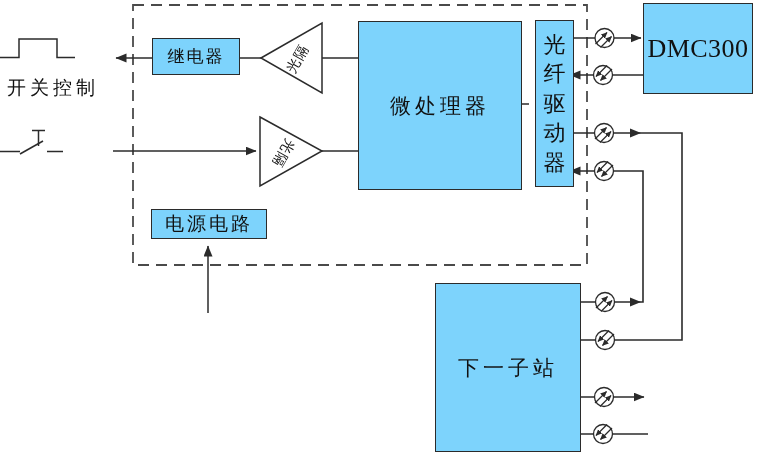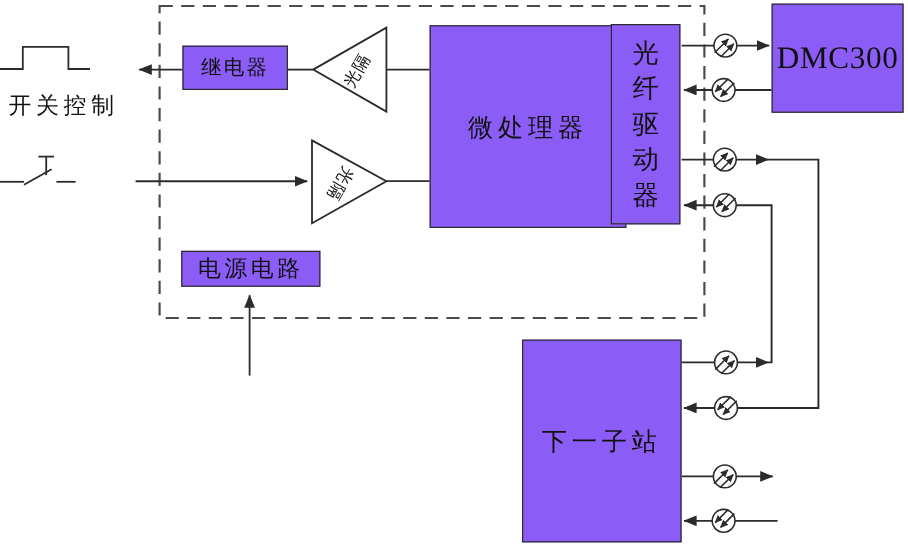--- a/index.html
+++ b/index.html
@@ -2,21 +2,21 @@
 <html><head>
 <meta charset="utf-8">
 <style>
   html,body{margin:0;padding:0;background:#ffffff;}
   #stage{
     position:relative;width:757px;height:455px;background:#ffffff;overflow:hidden;
     font-family:"Liberation Serif","DejaVu Serif",serif;color:#111111;
   }
   #wires{position:absolute;left:0;top:0;z-index:1;}
   .box{
-    position:absolute;z-index:2;background:#8b5cf6;border:1.6px solid #2b2b2b;
+    position:absolute;z-index:2;background:#7dd3fc;border:1.6px solid #2b2b2b;
     display:flex;align-items:center;justify-content:center;box-sizing:border-box;
   }
   .lbl{position:absolute;z-index:3;white-space:nowrap;}
   .relay-lbl{font-size:17px;letter-spacing:2px;}
   .mcu-lbl{font-size:21px;letter-spacing:4px;}
   .power-lbl{font-size:19px;letter-spacing:3px;}
   .next-lbl{font-size:21px;letter-spacing:4px;}
   .dmc-lbl{font-size:26px;letter-spacing:0.5px;}
   .sig-lbl{font-size:19px;letter-spacing:4px;}
   .ac-lbl{font-size:16px;}
@@ -129,33 +129,33 @@
   </svg>
 
   <div class="box" style="left:152px;top:38px;width:88px;height:37px;">
     <span class="relay-lbl">继电器</span>
   </div>
 
   <div class="box" style="left:358px;top:21px;width:164px;height:169px;text-align:center;">
     <span class="mcu-lbl">微处理器</span>
   </div>
 
-  <div class="box" style="left:509px;top:20px;width:58px;height:167px;">
+  <div class="box" style="left:535px;top:20px;width:39px;height:167px;">
     <div class="vtext">光纤驱动器</div>
   </div>
 
   <div class="box" style="left:643px;top:3px;width:110px;height:91px;">
     <span class="dmc-lbl">DMC300</span>
   </div>
 
   <div class="box" style="left:151px;top:209px;width:116px;height:30px;">
     <span class="power-lbl">电源电路</span>
   </div>
 
-  <div class="box" style="left:435px;top:283px;width:133px;height:169px;">
+  <div class="box" style="left:435px;top:283px;width:146px;height:169px;">
     <span class="next-lbl">下一子站</span>
   </div>
 
   <div class="lbl sig-lbl" style="left:7px;top:75px;font-family:Liberation Mono, monospace;">开关控制</div>
 
 
 
   <div class="lbl opto-lbl" style="left:283px;top:50px;transform:rotate(-60deg);">光隔</div>
 
   <div class="lbl opto-lbl" style="left:268px;top:144px;transform:rotate(120deg);">光隔</div>

